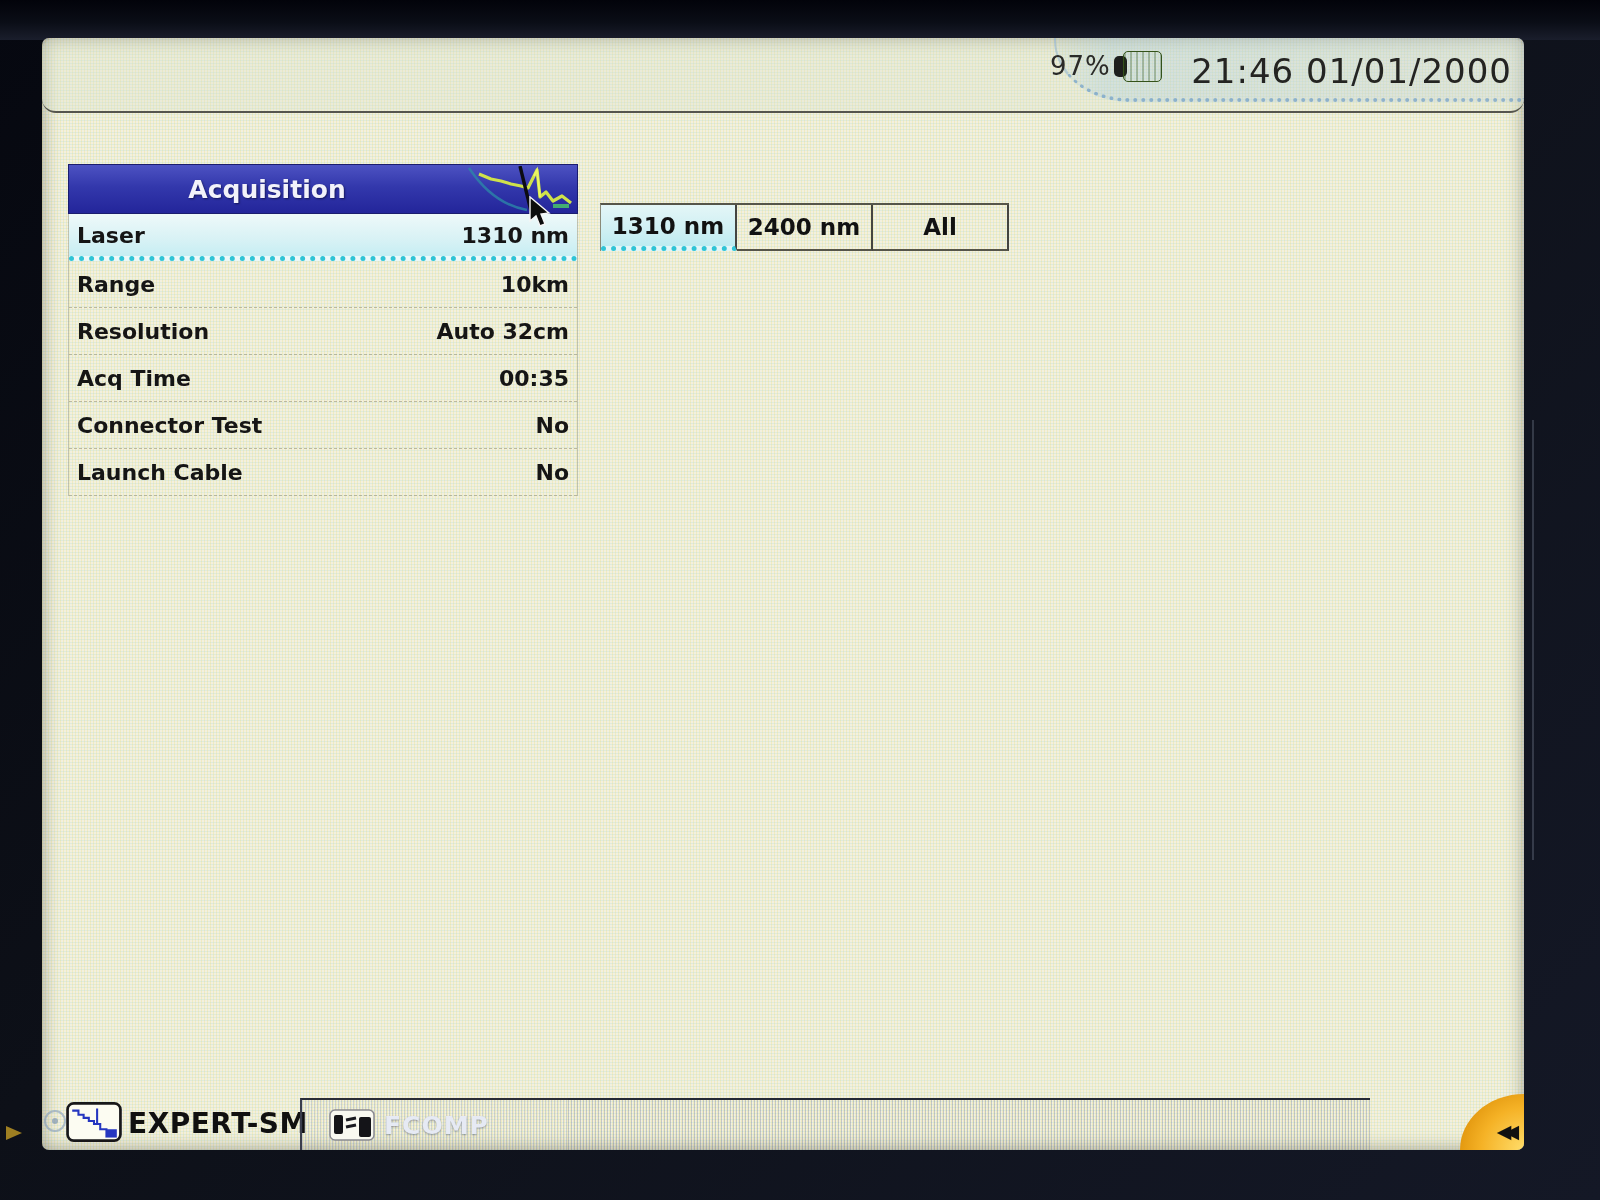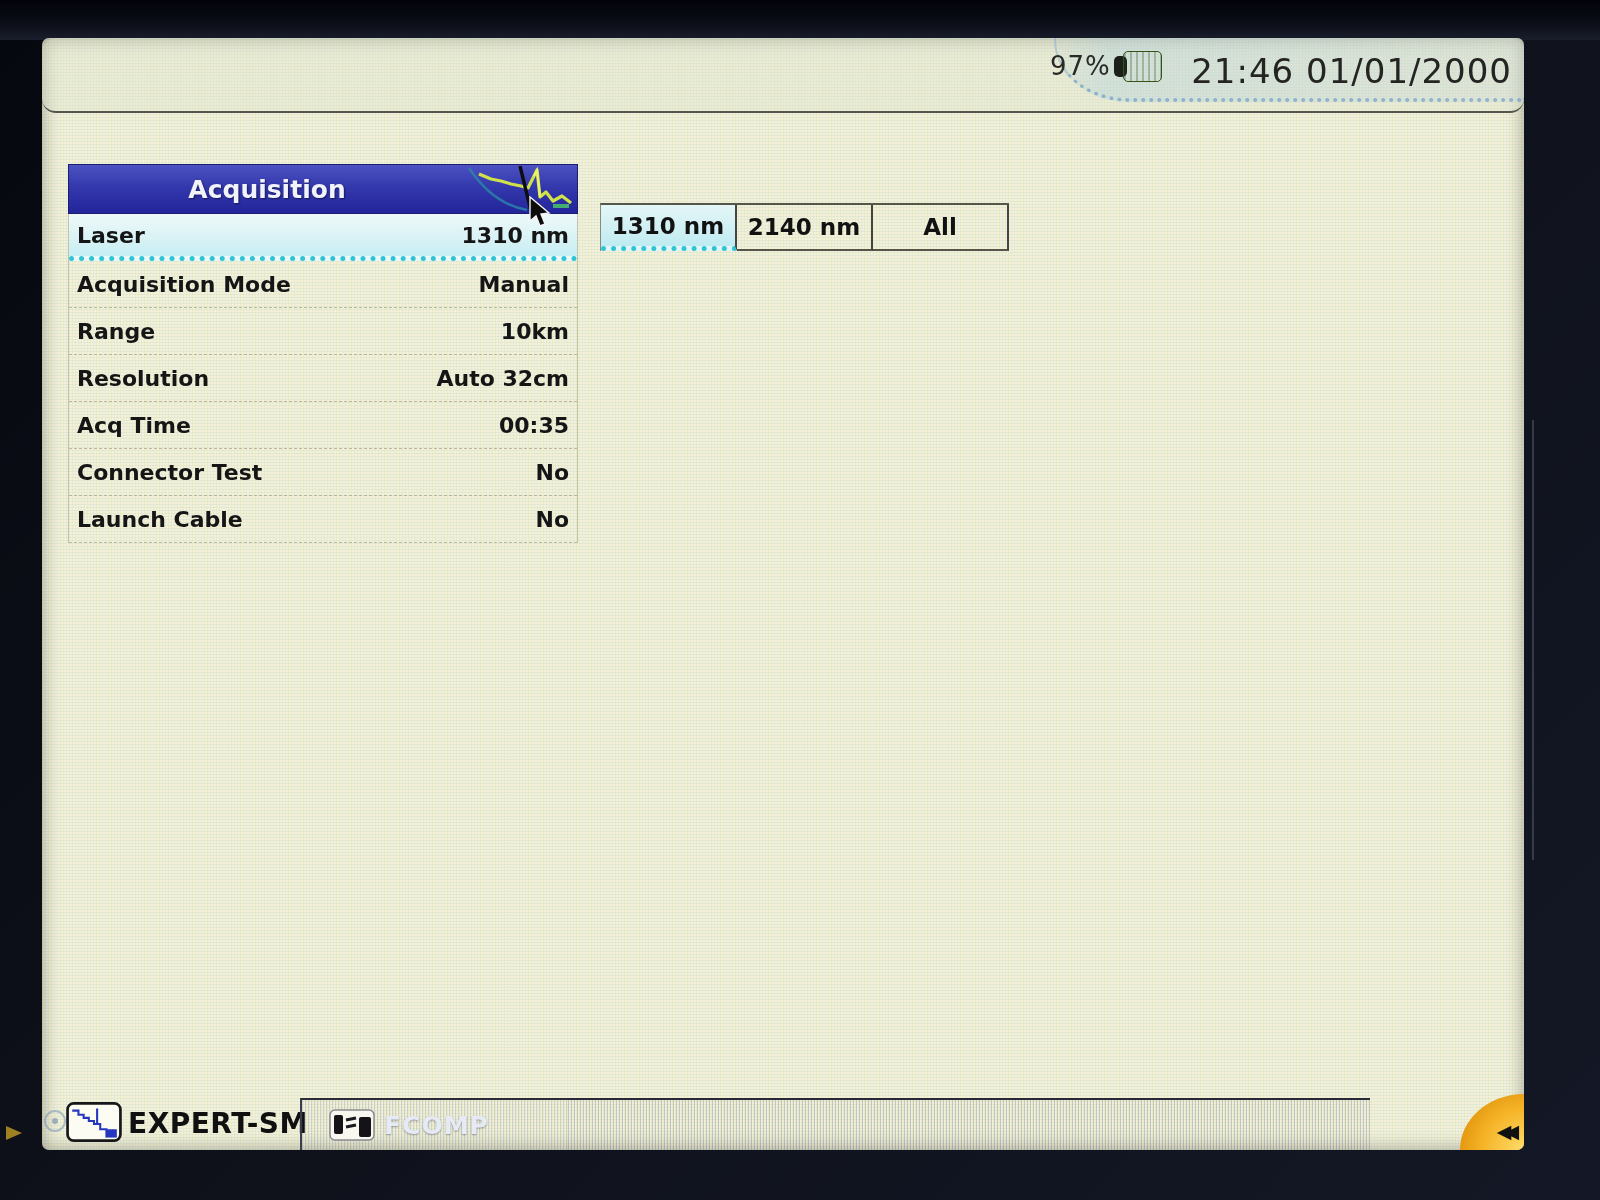--- a/index.html
+++ b/index.html
@@ -186,24 +186,20 @@
             <rect x="88" y="38" width="16" height="4" fill="#49c46a" opacity="0.85"></rect>
           </svg>
         </div>
       </div>
       <div class="rows">
         <div class="row selected">
           <span class="row-label">Laser</span>
           <span class="row-value">1310 nm</span>
         </div>
         <div class="row">
-          <span class="row-label">Acquisition Mode</span>
-          <span class="row-value">Manual</span>
-        </div>
-        <div class="row">
           <span class="row-label">Range</span>
           <span class="row-value">10km</span>
         </div>
         <div class="row">
           <span class="row-label">Resolution</span>
           <span class="row-value">Auto 32cm</span>
         </div>
         <div class="row">
           <span class="row-label">Acq Time</span>
           <span class="row-value">00:35</span>
@@ -214,21 +210,21 @@
         </div>
         <div class="row">
           <span class="row-label">Launch Cable</span>
           <span class="row-value">No</span>
         </div>
       </div>
     </div>
 
     <div class="selector">
       <div class="sel-cell selected">1310 nm</div>
-      <div class="sel-cell">2140 nm</div>
+      <div class="sel-cell">2400 nm</div>
       <div class="sel-cell">All</div>
     </div>
 
 
     <div class="taskbar">
       <div class="tb-circle"></div>
       <div class="tb-appicon">
         <svg class="icon-svg" viewBox="0 0 54 40">
           <rect x="1.5" y="2" width="51" height="36" rx="6" fill="#fcfcf2" stroke="#17171a" stroke-width="2.6"></rect>
           <path d="M6,9 L12,9 12,13 17,13 17,16 22,16 22,19 27,19 27,22 33,22 33,27 40,27" fill="none" stroke="#2536c0" stroke-width="2"></path>

